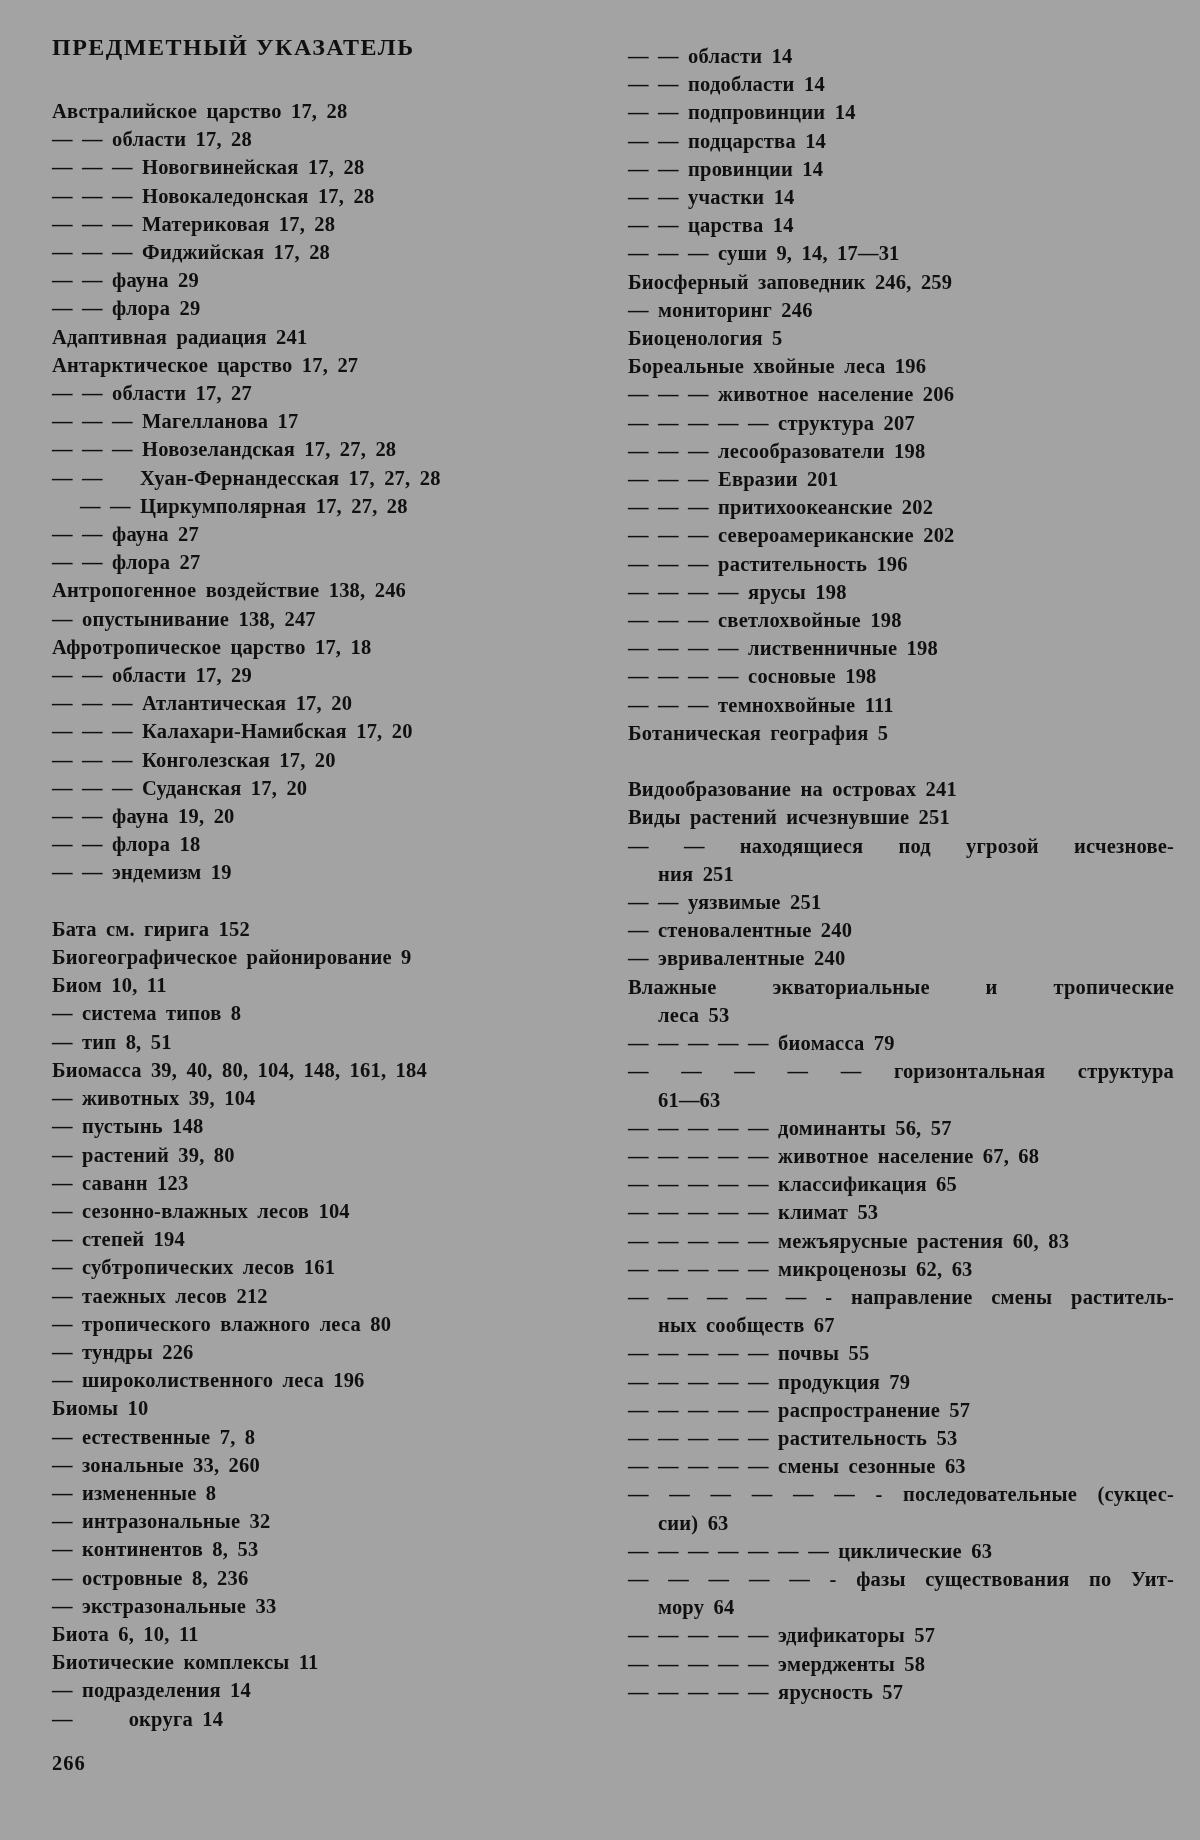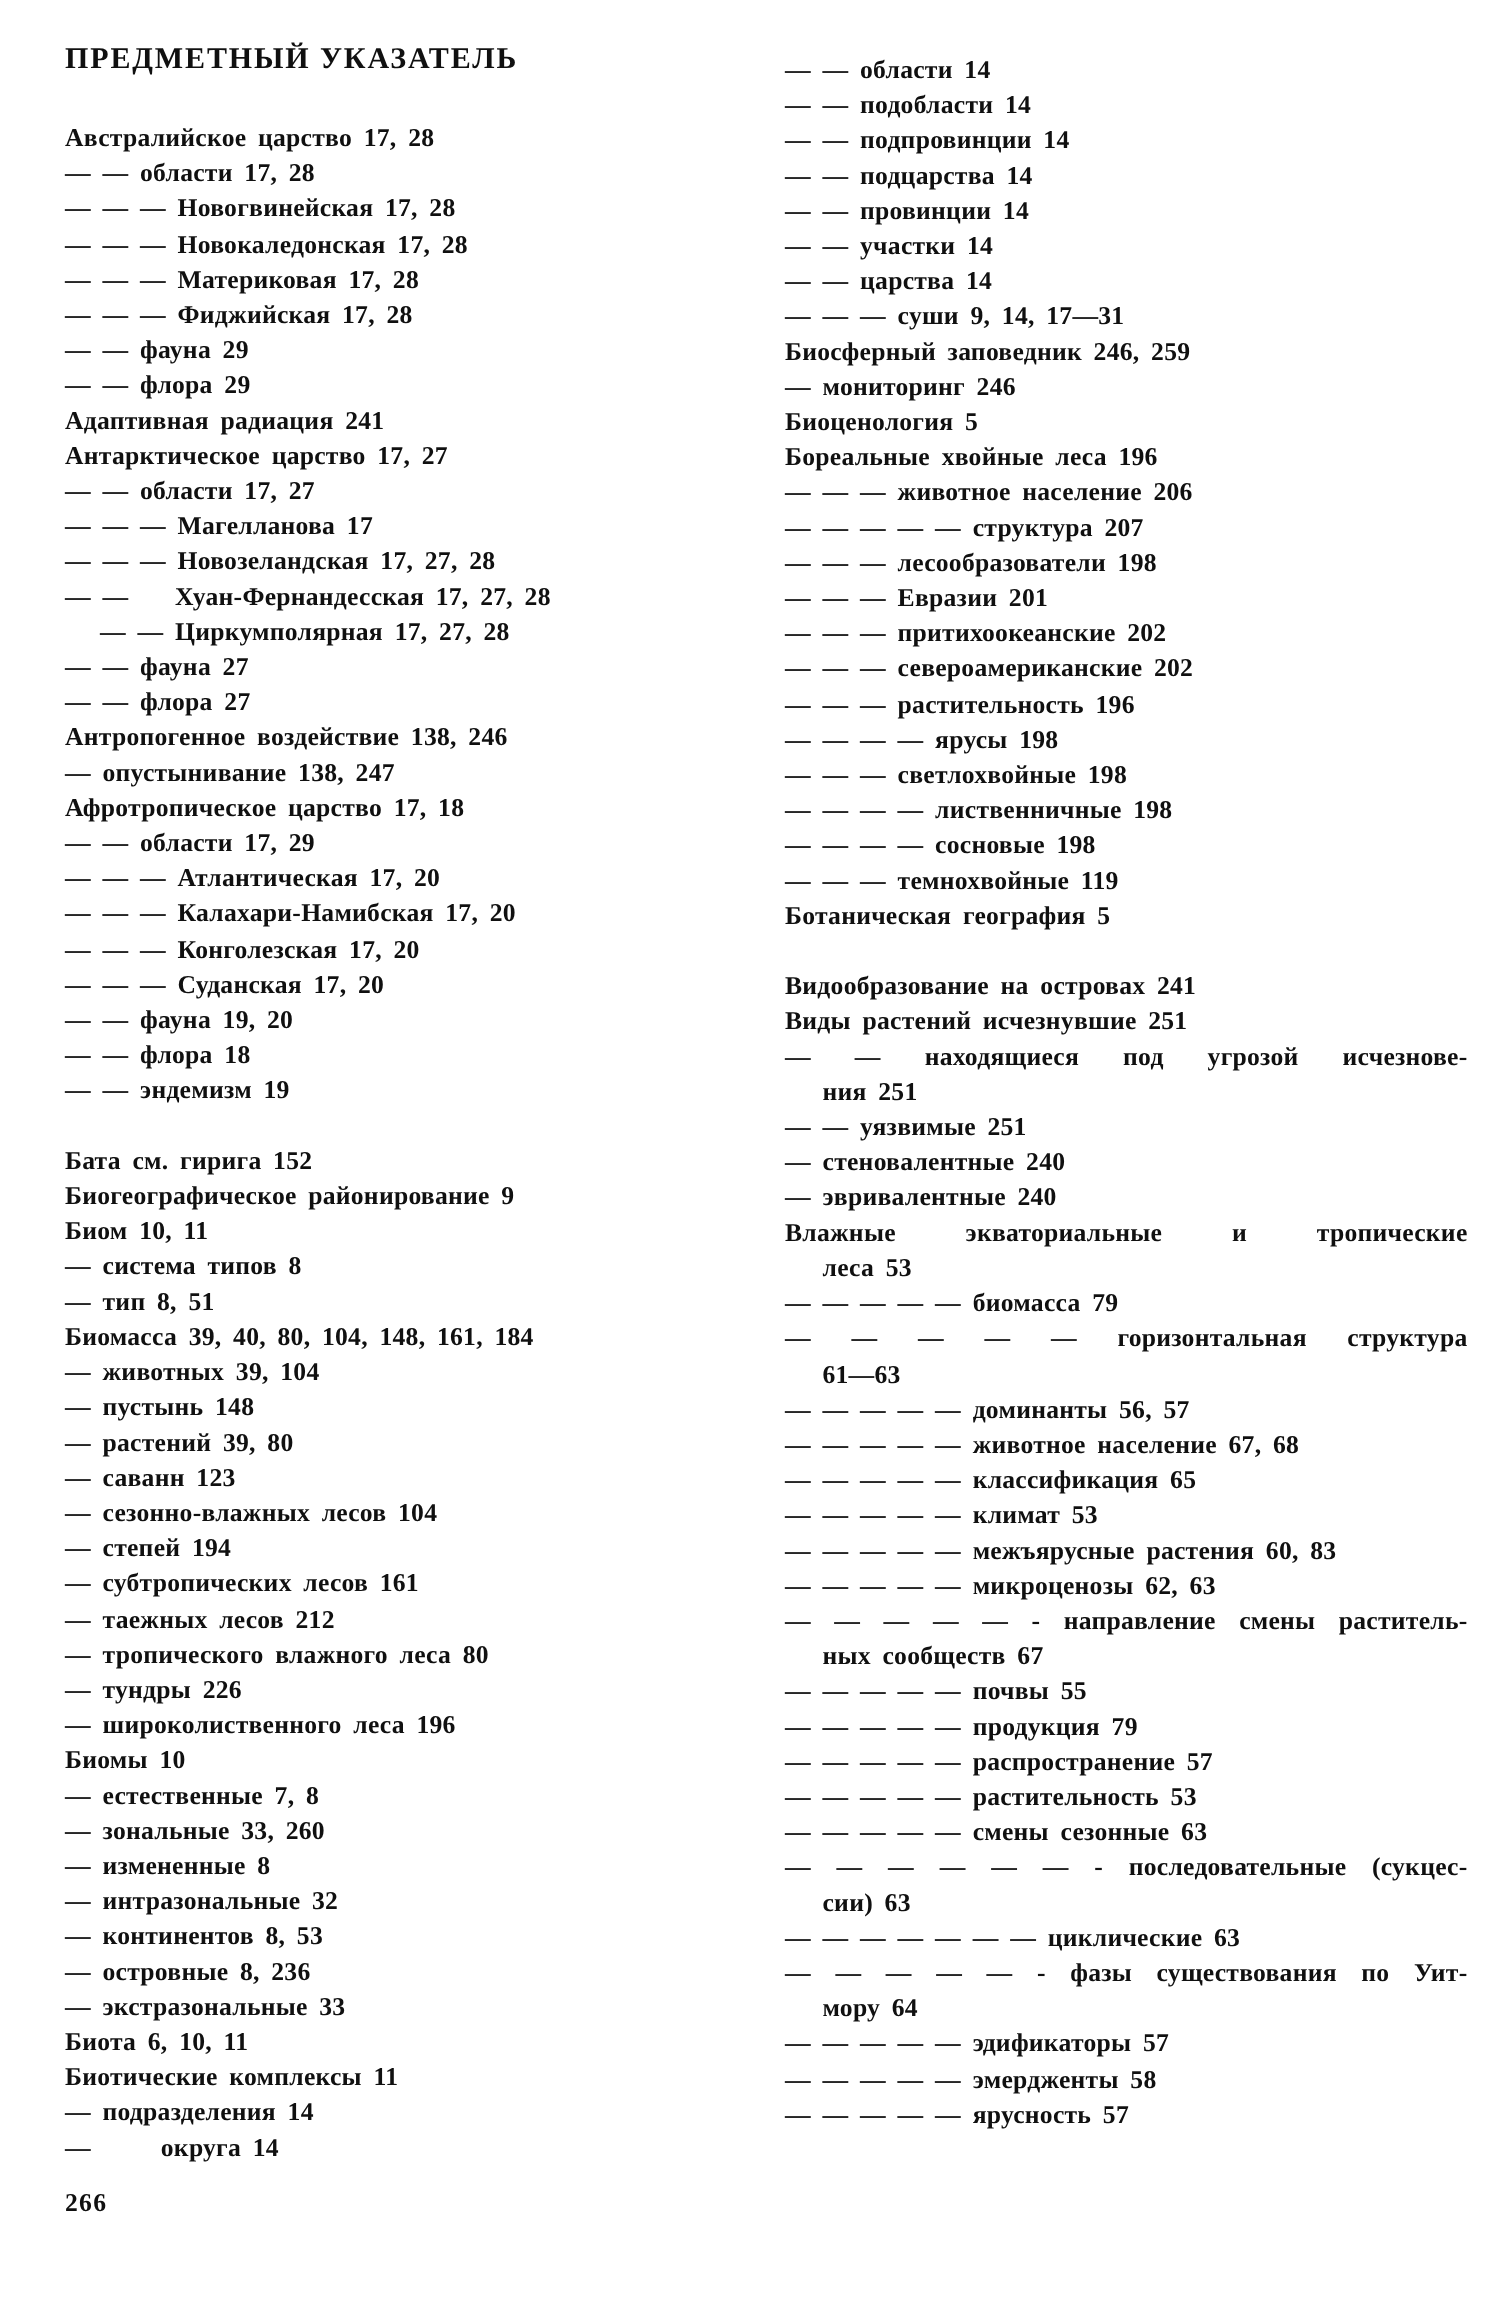--- a/index.html
+++ b/index.html
@@ -1,20 +1,20 @@
 <!DOCTYPE html>
 <html lang="ru"><head>
 <meta charset="utf-8">
 <style>
   html,body{margin:0;padding:0;background:#d8d6d0;}
   .page{
     position:relative;
     width:1200px;height:1840px;
     margin:0 auto;
-    background:#ffffff;
+    background:#a3a3a3;
     color:#101010;
     font-family:"Liberation Serif", serif;
     font-weight:700;
     overflow:hidden;
   }
   .title{
     position:absolute;left:52px;top:34px;margin:0;
     font-size:24px;font-weight:700;letter-spacing:1.5px;
     white-space:pre;
   }
@@ -119,21 +119,21 @@
       <div class="ln">— — — — — структура 207</div>
       <div class="ln">— — — лесообразователи 198</div>
       <div class="ln">— — — Евразии 201</div>
       <div class="ln">— — — притихоокеанские 202</div>
       <div class="ln">— — — североамериканские 202</div>
       <div class="ln">— — — растительность 196</div>
       <div class="ln">— — — — ярусы 198</div>
       <div class="ln">— — — светлохвойные 198</div>
       <div class="ln">— — — — лиственничные 198</div>
       <div class="ln">— — — — сосновые 198</div>
-      <div class="ln">— — — темнохвойные 119</div>
+      <div class="ln">— — — темнохвойные 111</div>
       <div class="ln">Ботаническая география 5</div>
       <div class="ln gap">Видообразование на островах 241</div>
       <div class="ln">Виды растений исчезнувшие 251</div>
       <div class="ln j">— — находящиеся под угрозой исчезнове-</div>
       <div class="ln cont">ния 251</div>
       <div class="ln">— — уязвимые 251</div>
       <div class="ln">— стеновалентные 240</div>
       <div class="ln">— эвривалентные 240</div>
       <div class="ln j">Влажные экваториальные и тропические</div>
       <div class="ln cont">леса 53</div>

